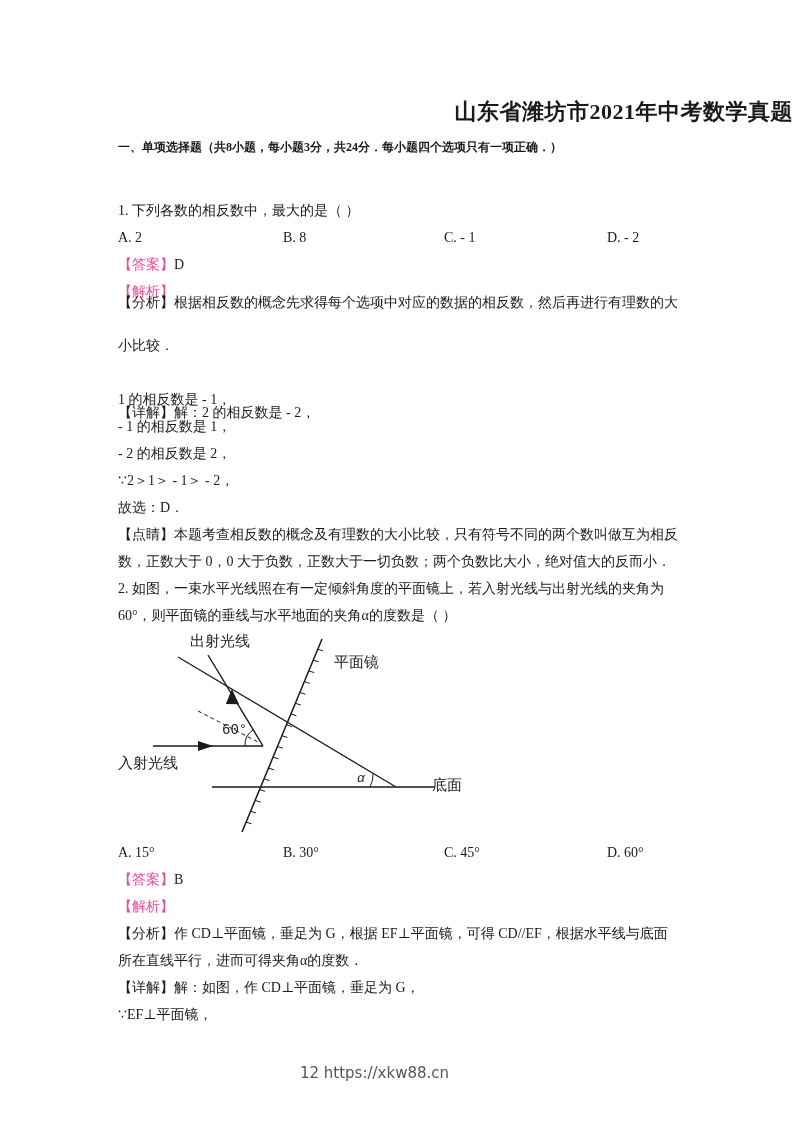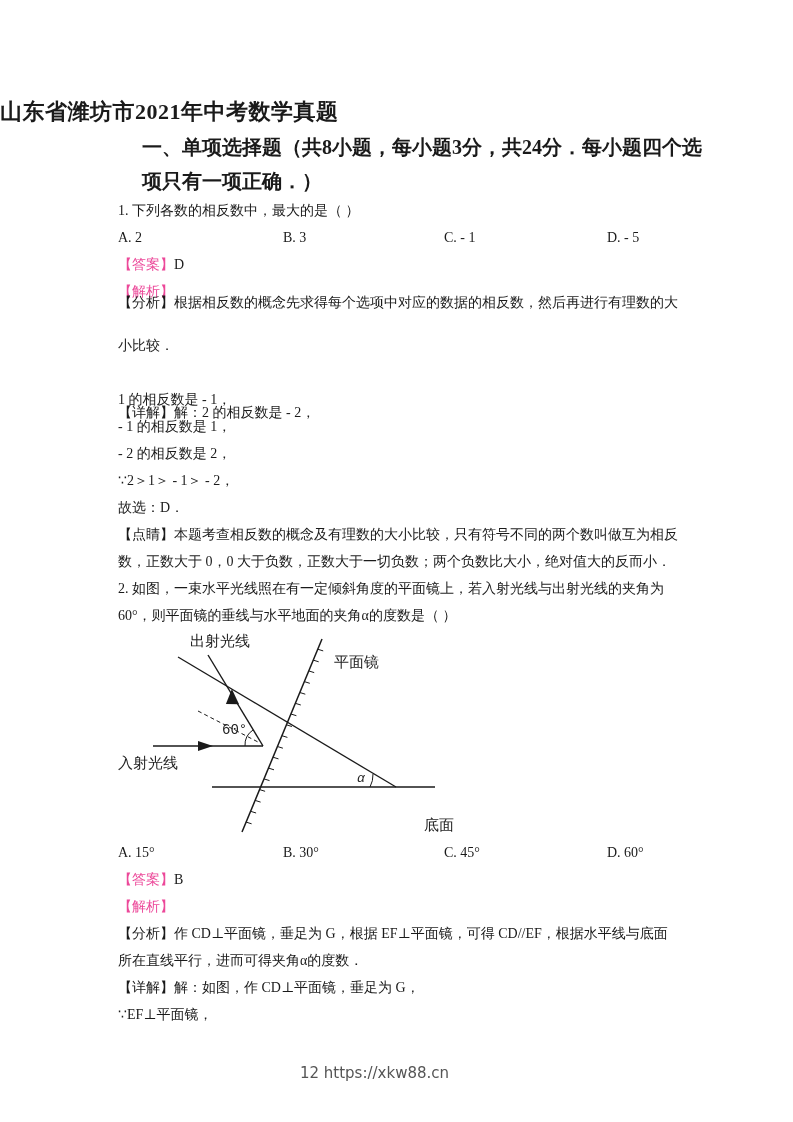--- a/index.html
+++ b/index.html
@@ -1,43 +1,43 @@
 <!DOCTYPE html>
 <html><head>
 <meta charset="utf-8">
 <style>
   html, body { margin: 0; padding: 0; background: #ffffff; }
   body { width: 793px; height: 1122px; position: relative; overflow: hidden;
          font-family: "Liberation Serif", "DejaVu Serif", serif; color: #1a1a1a; }
-  .page-title { position: absolute; left: 0; width: 793px; top: 97px; text-align: left;
+  .page-title { position: absolute; left: 0; width: 793px; top: 97px; text-align: right;
                 font-size: 22px; font-weight: bold; letter-spacing: 0.5px; }
-  .section-head { position: absolute; left: 118px; width: 570px; font-size: 20px; font-weight: bold; line-height: 34px; margin-left: 24px; }
+  .section-head { position: absolute; left: 118px; width: 570px; font-size: 12px; font-weight: bold; line-height: 34px; }
   .line { position: absolute; left: 118px; font-size: 14px; white-space: nowrap; line-height: 20px; }
   .opts { position: absolute; left: 118px; width: 560px; font-size: 14px; line-height: 20px; }
   .opt { position: absolute; top: 0; white-space: nowrap; }
   .bracket { color: #ec4899; }
   .tag { color: #1a1a1a; }
   .figure { position: absolute; left: 110px; top: 630px; width: 380px; height: 210px; }
   .fig-label { position: absolute; font-family: Liberation Mono, monospace; font-size: 15px; white-space: nowrap; color: #222; }
   .footer { position: absolute; top: 1064px; left: 0; width: 749px; text-align: center;
             font-family: "DejaVu Sans", sans-serif; font-size: 15px; color: #555; }
 </style>
 </head>
 <body>
 
 <div class="page-title">山东省潍坊市2021年中考数学真题</div>
 
 <div class="section-head" style="top:130px;">一、单项选择题（共8小题，每小题3分，共24分．每小题四个选项只有一项正确．）</div>
 
 <div class="line" style="top:201px;">1. 下列各数的相反数中，最大的是（    ）</div>
 <div class="opts" style="top:228px;">
   <span class="opt" style="left:0px;">A. 2</span>
-  <span class="opt" style="left:165px;">B. 3</span>
+  <span class="opt" style="left:165px;">B. 8</span>
   <span class="opt" style="left:326px;">C.  - 1</span>
-  <span class="opt" style="left:489px;">D.  - 5</span>
+  <span class="opt" style="left:489px;">D.  - 2</span>
 </div>
 <div class="line" style="top:255px;">
   <span class="bracket">【答案】</span><span>D</span>
 </div>
 <div class="line" style="top:282px;">
   <span class="bracket">【解析】</span>
 </div>
 <div class="line" style="top:293px;">
   <span class="tag">【分析】</span><span>根据相反数的概念先求得每个选项中对应的数据的相反数，然后再进行有理数的大</span>
 </div>
@@ -100,21 +100,21 @@
 
     <line x1="88" y1="81" x2="148" y2="112" stroke="#1a1a1a" stroke-width="1" stroke-dasharray="4,3"></line>
 
     <path d="M135,116 A 18 18 0 0 1 143 100" fill="none" stroke="#1a1a1a" stroke-width="1"></path>
 
     <path d="M260,157 A 26 26 0 0 0 263 144" fill="none" stroke="#1a1a1a" stroke-width="1"></path>
   </svg>
   <span class="fig-label" style="left:80px; top:2px;">出射光线</span>
   <span class="fig-label" style="left:224px; top:23px;">平面镜</span>
   <span class="fig-label" style="left:8px; top:124px;">入射光线</span>
-  <span class="fig-label" style="left:314px; top:146px;margin-top:40px;">底面</span>
+  <span class="fig-label" style="left:322px; top:146px;">底面</span>
   <span class="fig-label" style="left:112px; top:92px; font-size:14px;">60°</span>
   <span class="fig-label" style="left:247px; top:141px; font-size:13px; font-style:italic;">α</span>
 </div>
 
 <div class="opts" style="top:843px; font-family:'Liberation Serif', serif;">
   <span class="opt" style="left:0px;">A.  15°</span>
   <span class="opt" style="left:165px;">B.  30°</span>
   <span class="opt" style="left:326px;">C.  45°</span>
   <span class="opt" style="left:489px;">D.  60°</span>
 </div>

